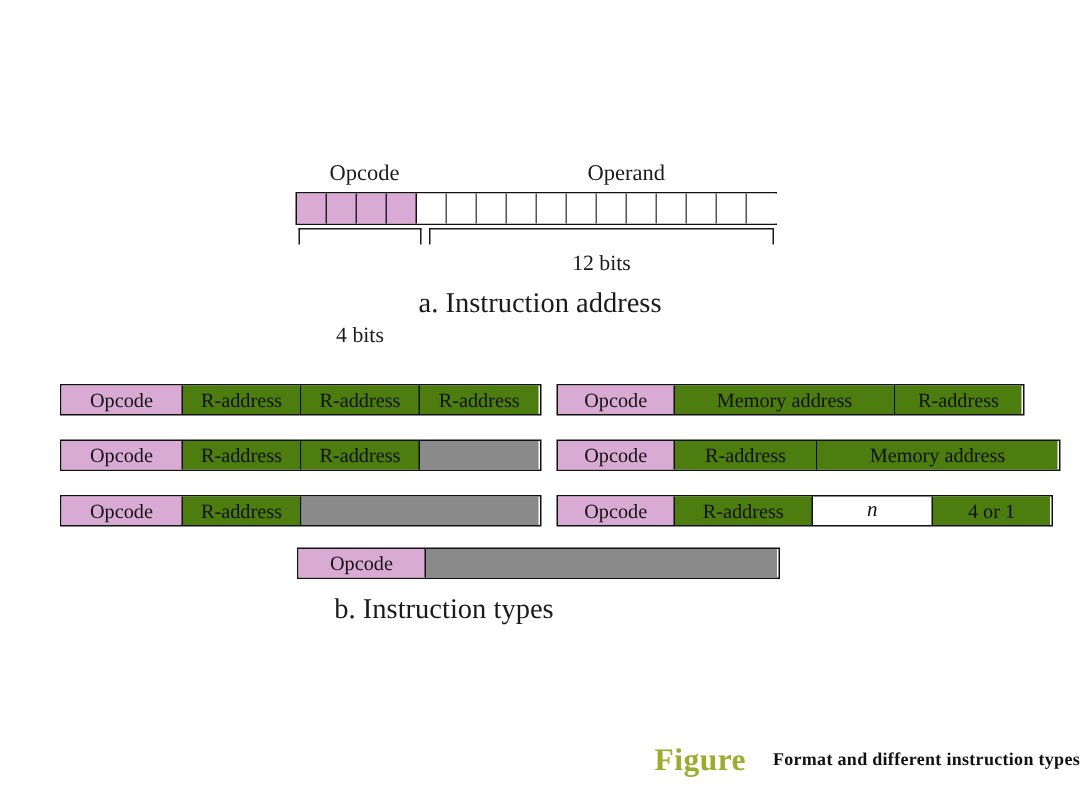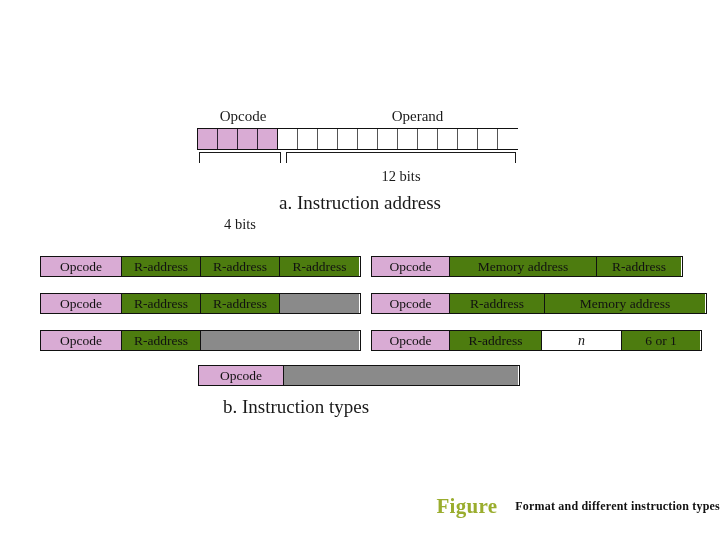--- a/index.html
+++ b/index.html
@@ -220,21 +220,21 @@
       </div>
       <div class="type-row" style="left: 371px; top: 293px; width: 336px;">
         <div class="type-cell opcode" style="width: 78px; flex: 0 0 78px;">Opcode</div>
         <div class="type-cell plain" style="width: 95px; flex: 0 0 95px;">R-address</div>
         <div class="type-cell plain" style="width: 160px; flex: 0 0 160px;">Memory address</div>
       </div>
       <div class="type-row" style="left: 371px; top: 330px; width: 331px;">
         <div class="type-cell opcode" style="width: 78px; flex: 0 0 78px;">Opcode</div>
         <div class="type-cell plain" style="width: 92px; flex: 0 0 92px;">R-address</div>
         <div class="type-cell italic" style="width: 80px; flex: 0 0 80px;">n</div>
-        <div class="type-cell plain" style="width: 78px; flex: 0 0 78px;">6 or 1</div>
+        <div class="type-cell plain" style="width: 78px; flex: 0 0 78px;">4 or 1</div>
       </div>
       <div class="type-row" style="left: 198px; top: 365px; width: 322px;">
         <div class="type-cell opcode" style="width: 85px; flex: 0 0 85px;">Opcode</div>
         <div class="type-cell unused" style="width: 234px; flex: 0 0 234px;"></div>
       </div>
     </div>
   <div id="caption-b">b. Instruction types</div>
 </div>
 
 <div id="figure-caption">

